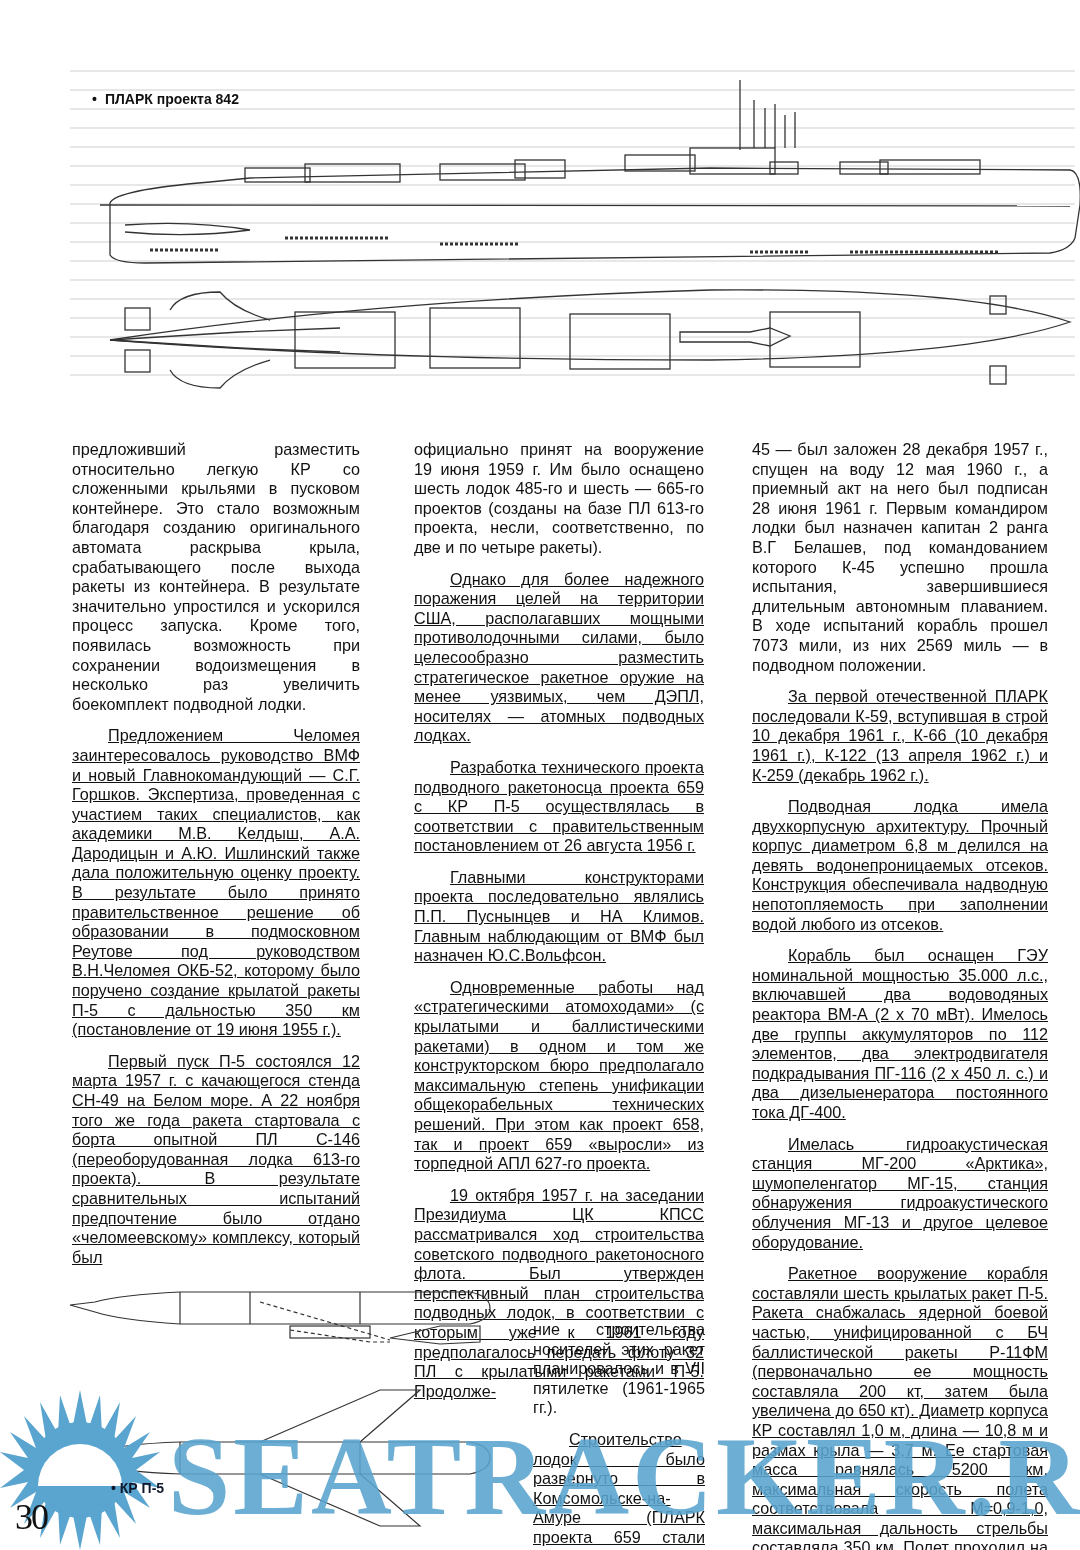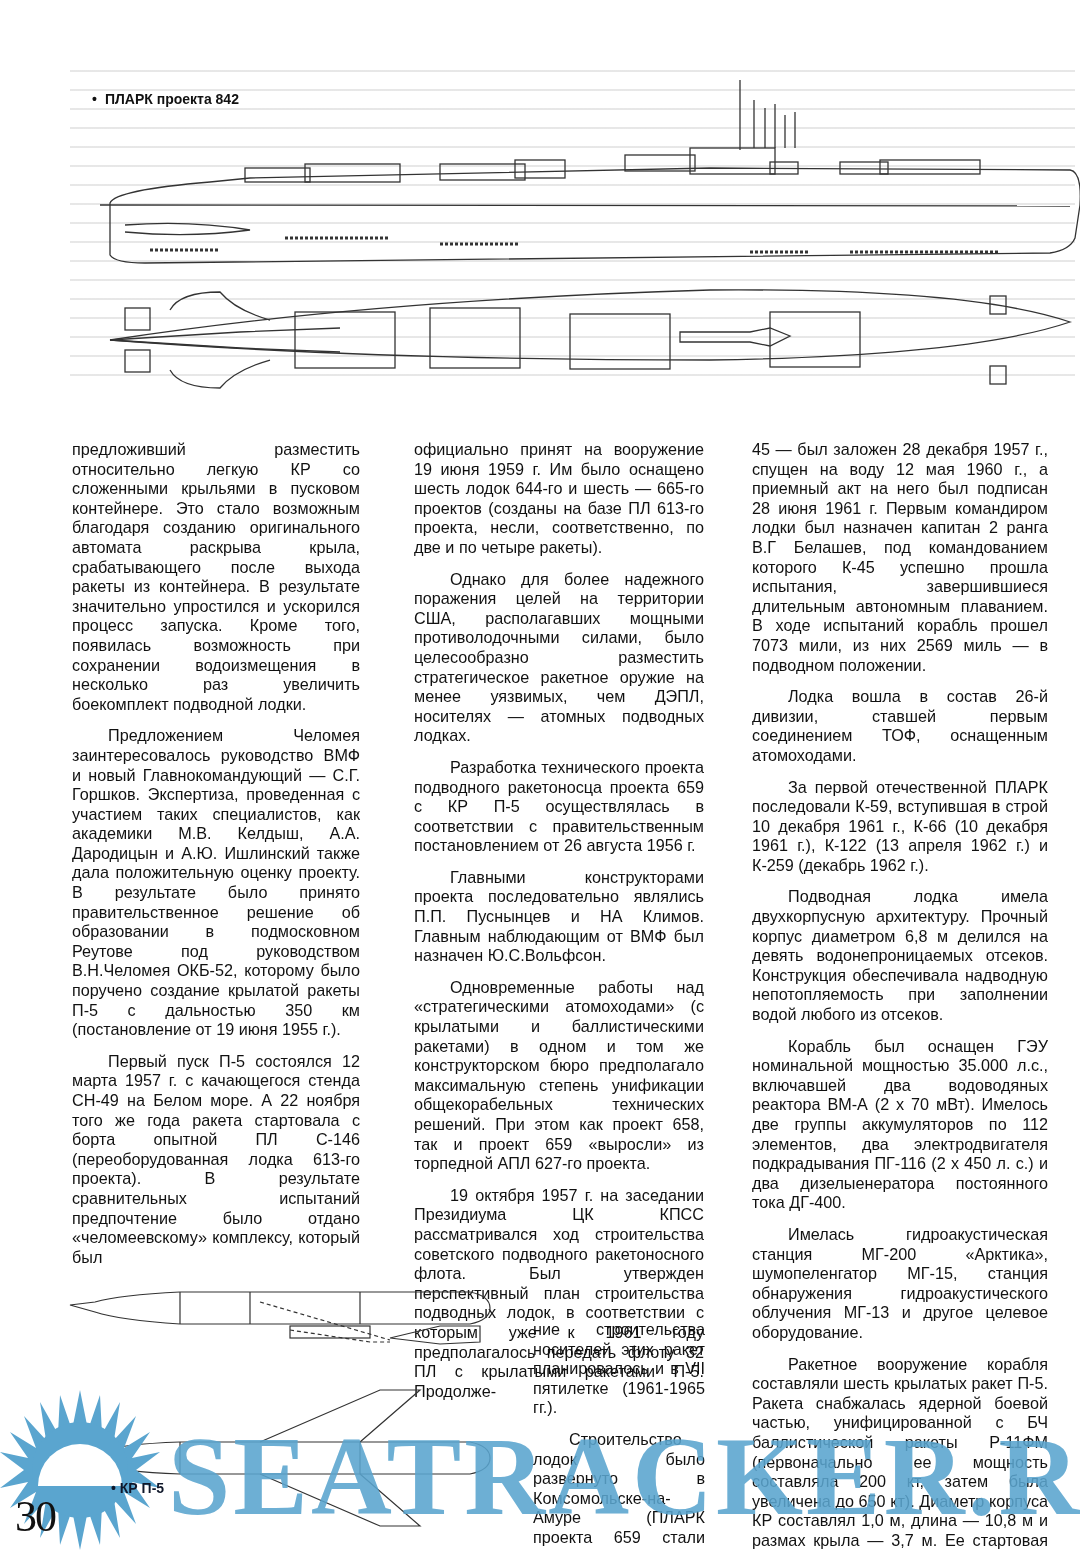--- a/index.html
+++ b/index.html
@@ -5,28 +5,28 @@
   html, body { margin: 0; padding: 0; background: #ffffff; }
   body { width: 1080px; height: 1550px; position: relative; overflow: hidden;
          font-family: "Liberation Sans", sans-serif; color: #111; }
   .fig-caption { position: absolute; left: 92px; top: 91px; font-size: 14px; font-weight: bold; }
   .fig-caption .bullet { margin-right: 8px; }
   .sub-drawing { position: absolute; left: 70px; top: 60px; width: 1010px; height: 340px; }
   .ghost { position: absolute; left: 70px; top: 70px; width: 1005px; height: 320px; opacity: 0.14;
            background: repeating-linear-gradient(180deg, #555 0 2px, transparent 2px 19px); }
   .col { position: absolute; font-size: 16.2px; line-height: 19.6px; text-align: justify; }
   .col p { margin: 12px; }
-  .col p.ind { text-indent: 36px; }
+  .col p.ind { text-indent: 36px; text-decoration: underline; }
   .c1 { left: 60px; top: 428px; width: 312px; }
   .c2 { left: 402px; top: 428px; width: 314px; }
   .c3 { left: 740px; top: 428px; width: 320px; }
   .c2b { left: 521px; top: 1308px; width: 196px; }
   .missile { position: absolute; left: 60px; top: 1290px; width: 440px; height: 240px; }
   .page-num { position: absolute; left: 15px; top: 1495px; font-family: "Liberation Serif", serif;
-              font-size: 44px; line-height: 44px; letter-spacing: -2px; z-index: 5; }
+              font-size: 36px; line-height: 44px; letter-spacing: -2px; z-index: 5; }
   .sun { position: absolute; left: 0; top: 1390px; width: 160px; height: 160px; z-index: 3; }
   .sun-label { position: absolute; left: 77px; top: 1480px; font-size: 14px; font-weight: bold;
                color: #0f172a; z-index: 6; margin-left: 34px; }
   .watermark { position: absolute; left: 168px; top: 1420px; font-family: "Liberation Serif", serif;
                font-weight: bold; font-size: 112px; line-height: 112px; letter-spacing: 3px;
                color: #5aa5cf; opacity: 0.88; z-index: 4; white-space: nowrap; }
 </style>
 </head>
 <body>
 
@@ -80,36 +80,35 @@
   </g>
 </svg>
 
 <div class="col c1">
   <p>предложивший разместить относительно легкую КР со сложенными крыльями в пусковом контейнере. Это стало возможным благодаря созданию оригинального автомата раскрыва крыла, срабатывающего после выхода ракеты из контейнера. В результате значительно упростился и ускорился процесс запуска. Кроме того, появилась возможность при сохранении водоизмещения в несколько раз увеличить боекомплект подводной лодки.</p>
   <p class="ind">Предложением Челомея заинтересовалось руководство ВМФ и новый Главнокомандующий — С.Г. Горшков. Экспертиза, проведенная с участием таких специалистов, как академики М.В. Келдыш, А.А. Дародицын и А.Ю. Ишлинский также дала положительную оценку проекту. В результате было принято правительственное решение об образовании в подмосковном Реутове под руководством В.Н.Челомея ОКБ-52, которому было поручено создание крылатой ракеты П-5 с дальностью 350 км (постановление от 19 июня 1955 г.).</p>
   <p class="ind">Первый пуск П-5 состоялся 12 марта 1957 г. с качающегося стенда СН-49 на Белом море. А 22 ноября того же года ракета стартовала с борта опытной ПЛ С-146 (переоборудованная лодка 613-го проекта). В результате сравнительных испытаний предпочтение было отдано «челомеевскому» комплексу, который был</p>
 </div>
 
 <div class="col c2">
-  <p>официально принят на вооружение 19 июня 1959 г. Им было оснащено шесть лодок 644-го и шесть — 665-го проектов (созданы на базе ПЛ 613-го проекта, несли, соответственно, по две и по четыре ракеты).</p>
+  <p>официально принят на вооружение 19 июня 1959 г. Им было оснащено шесть лодок 485-го и шесть — 665-го проектов (созданы на базе ПЛ 613-го проекта, несли, соответственно, по две и по четыре ракеты).</p>
   <p class="ind">Однако для более надежного поражения целей на территории США, располагавших мощными противолодочными силами, было целесообразно разместить стратегическое ракетное оружие на менее уязвимых, чем ДЭПЛ, носителях — атомных подводных лодках.</p>
   <p class="ind">Разработка технического проекта подводного ракетоносца проекта 659 с КР П-5 осуществлялась в соответствии с правительственным постановлением от 26 августа 1956 г.</p>
   <p class="ind">Главными конструкторами проекта последовательно являлись П.П. Пуснынцев и НА Климов. Главным наблюдающим от ВМФ был назначен Ю.С.Вольфсон.</p>
   <p class="ind">Одновременные работы над «стратегическими атомоходами» (с крылатыми и баллистическими ракетами) в одном и том же конструкторском бюро предполагало максимальную степень унификации общекорабельных технических решений. При этом как проект 658, так и проект 659 «выросли» из торпедной АПЛ 627-го проекта.</p>
   <p class="ind">19 октября 1957 г. на заседании Президиума ЦК КПСС рассматривался ход строительства советского подводного ракетоносного флота. Был утвержден перспективный план строительства подводных лодок, в соответствии с которым уже к 1961 году предполагалось передать флоту 32 ПЛ с крылатыми ракетами П-5. Продолже-</p>
 </div>
 
 <div class="col c2b">
   <p>ние строительства носителей этих ракет планировалось и в VII пятилетке (1961-1965 гг.).</p>
   <p class="ind">Строительство лодок было развернуто в Комсомольске-на-Амуре (ПЛАРК проекта 659 стали первыми атомоходами, построенными на Дальнем.Востоке). Головной корабль — К-</p>
 </div>
 
 <div class="col c3">
   <p>45 — был заложен 28 декабря 1957 г., спущен на воду 12 мая 1960 г., а приемный акт на него был подписан 28 июня 1961 г. Первым командиром лодки был назначен капитан 2 ранга В.Г Белашев, под командованием которого К-45 успешно прошла испытания, завершившиеся длительным автономным плаванием. В ходе испытаний корабль прошел 7073 мили, из них 2569 миль — в подводном положении.</p>
-  <p class="ind">Лодка вошла в состав 26-й дивизии, ставшей первым соединением ТОФ, оснащенным атомоходами.</p>
   <p class="ind">За первой отечественной ПЛАРК последовали К-59, вступившая в строй 10 декабря 1961 г., К-66 (10 декабря 1961 г.), К-122 (13 апреля 1962 г.) и К-259 (декабрь 1962 г.).</p>
   <p class="ind">Подводная лодка имела двухкорпусную архитектуру. Прочный корпус диаметром 6,8 м делился на девять водонепроницаемых отсеков. Конструкция обеспечивала надводную непотопляемость при заполнении водой любого из отсеков.</p>
   <p class="ind">Корабль был оснащен ГЭУ номинальной мощностью 35.000 л.с., включавшей два водоводяных реактора ВМ-А (2 х 70 мВт). Имелось две группы аккумуляторов по 112 элементов, два электродвигателя подкрадывания ПГ-116 (2 х 450 л. с.) и два дизелыенератора постоянного тока ДГ-400.</p>
   <p class="ind">Имелась гидроакустическая станция МГ-200 «Арктика», шумопеленгатор МГ-15, станция обнаружения гидроакустического облучения МГ-13 и другое целевое оборудование.</p>
   <p class="ind">Ракетное вооружение корабля составляли шесть крылатых ракет П-5. Ракета снабжалась ядерной боевой частью, унифицированной с БЧ баллистической ракеты Р-11ФМ (первоначально ее мощность составляла 200 кт, затем была увеличена до 650 кт). Диаметр корпуса КР составлял 1,0 м, длина — 10,8 м и размах крыла — 3,7 м. Ее стартовая масса равнялась 5200 км, максимальная скорость полета соответствовала М=0,9-1,0, максимальная дальность стрельбы составляла 350 км. Полет проходил на высоте 800-900 м. Силовая установка КР включала стартовый твердотопливный ускоритель и маршевый ТРД КРД-26 (2250 кгс). Система управления вклю-</p>
 </div>
 
 <svg class="missile" viewBox="0 0 440 240" fill="none" stroke="#333" stroke-width="1.2">
   <g>
     <path d="M10 15 L35 12 Q60 5 120 2 L410 2 Q430 6 430 18 Q430 30 410 34 L120 34 Q60 30 35 22 Z"></path>

